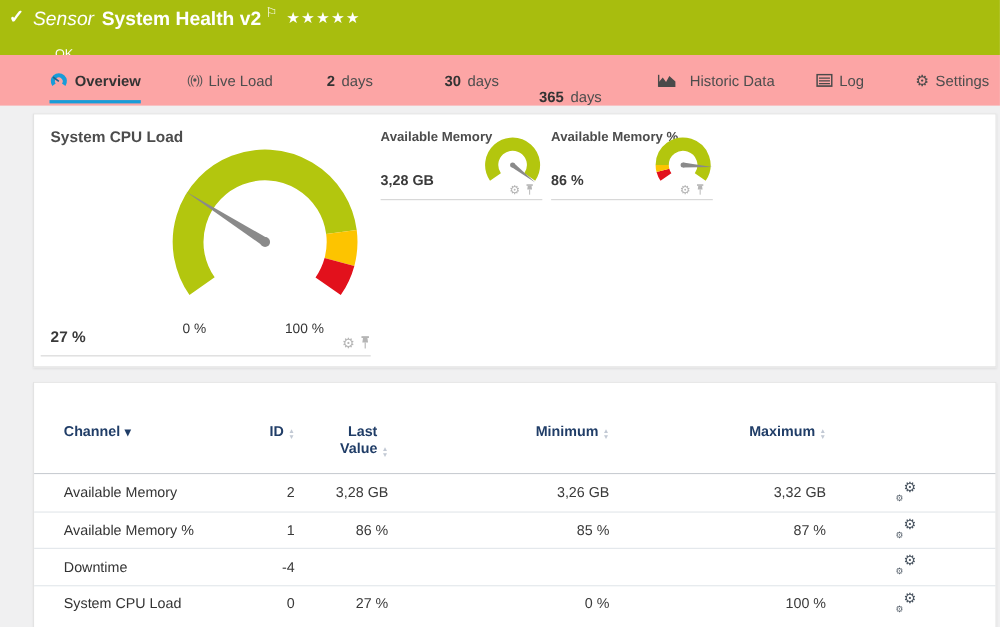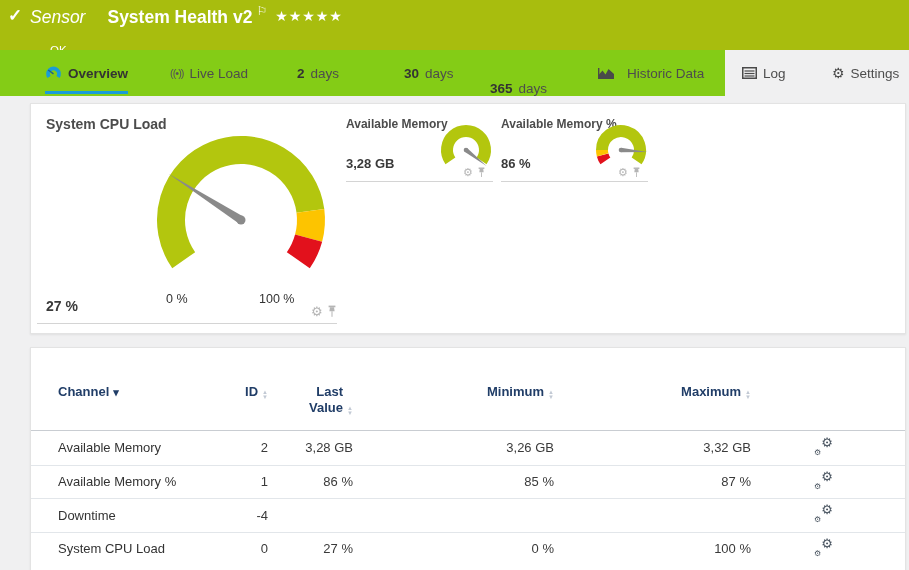--- a/index.html
+++ b/index.html
@@ -3,28 +3,28 @@
 <meta charset="utf-8">
 <style>
   * { margin:0; padding:0; box-sizing:border-box; }
   html,body { width:909px; height:570px; }
   body { font-family:"Liberation Sans", sans-serif; background:#f0f0f1; overflow:hidden; position:relative; }
 
   
   .topbar { position:absolute; left:0; top:0; width:909px; height:50px; background:#a8bd0e; color:#fff; }
   .topbar .check { position:absolute; left:8px; top:5px; font-size:17px; font-weight:bold; }
   .titlerow { position:absolute; left:30px; top:4px; white-space:nowrap; }
-  .crumb { font-style:italic; font-size:17.5px; margin-right:22px; }
+  .crumb { font-style:italic; font-size:17.5px; margin-right:7px; }
   .sensor-title { font-weight:bold; font-size:17.5px; }
   .flagicon { font-size:12px; vertical-align:8px; margin-left:4px; }
   .stars { font-size:14px; letter-spacing:1px; margin-left:8px; vertical-align:2px; }
   .statusline { position:absolute; left:50px; top:44px; font-size:11.5px; font-weight:normal; }
 
   
-  .tabbar { position:absolute; left:0; top:50px; width:725px; height:46px; background:#84cc16; }
+  .tabbar { position:absolute; left:0; top:50px; width:909px; height:46px; background:#fca5a5; }
   .tab { position:absolute; top:0; height:46px; display:flex; align-items:center; gap:6px;
          font-size:13.5px; color:#4d4d4d; cursor:pointer; white-space:nowrap; }
   .tab .num { font-weight:bold; color:#333; }
   .tab-active { color:#333; font-weight:bold; }
   .tab-underline { position:absolute; left:0; bottom:2px; height:3px; width:100%; background:#199cd8; }
   .tabicon { display:inline-flex; align-items:center; }
   .livedata-glyph { font-size:11px; color:#555; letter-spacing:-1px; }
   .gear-dark { font-size:14px; color:#4a4a4a; }
 
   

